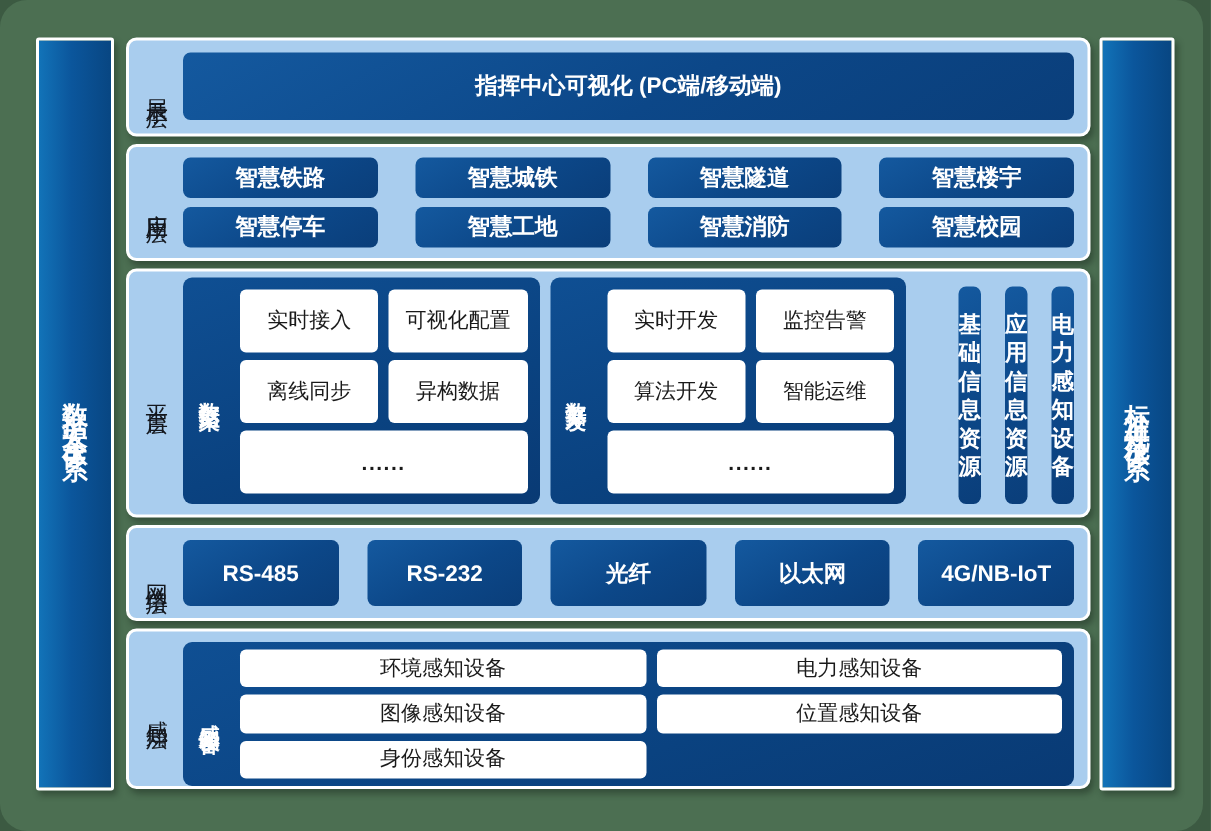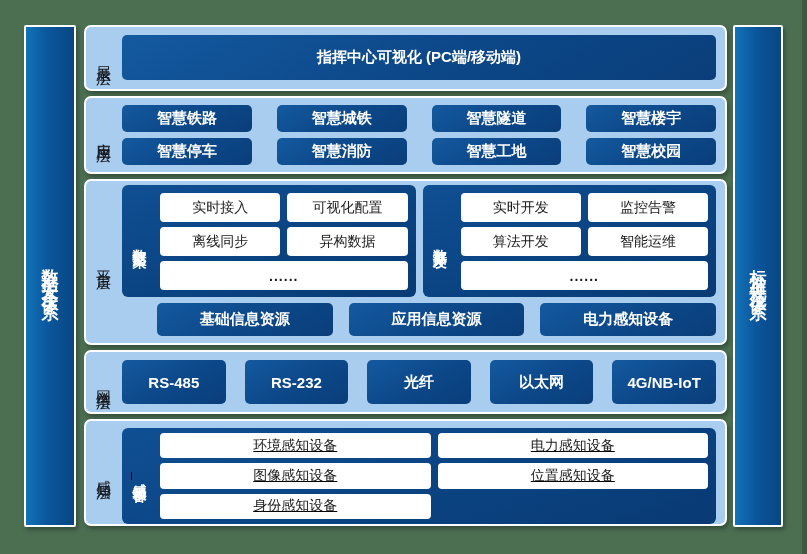--- a/index.html
+++ b/index.html
@@ -5,20 +5,21 @@
   html,body{margin:0;padding:0;}
   body{
     font-family:"Liberation Sans","DejaVu Sans",sans-serif;
     background:#3c5a42;
   }
   .canvas{
     position:relative;
     width:802px;height:554px;
     background:#4c6f52;
     overflow:hidden;
+    border-radius:18px;
   }
   
   .vbar{
     position:absolute;top:25px;height:502px;
     background:linear-gradient(90deg,#1273b8 0%,#0b569c 45%,#084682 100%);
     border:2px solid #ffffff;
     border-radius:2px;
     box-sizing:border-box;
     display:flex;align-items:center;justify-content:center;
     box-shadow:2px 3px 4px rgba(25,40,28,.45);
@@ -71,21 +72,21 @@
   .title-box{flex:1;}
   
   .layer-application{top:96px;height:78px;}
   .app-grid{
     padding:7px 9px 7px 2px;height:100%;box-sizing:border-box;
     display:grid;grid-template-columns:repeat(4,1fr);
     gap:6px 25px;
   }
   
   .layer-platform{top:179px;height:166px;}
-  .platform-content{padding:4px 9px 7px 2px;display:flex;flex-direction:column;height:100%;box-sizing:border-box;}
+  .platform-content{padding:4px 9px 7px 2px;display:flex;flex-direction:row;height:100%;box-sizing:border-box;}
   .panel-row{flex:1;display:flex;gap:7px;}
   .panel{
     flex:1;
     background:linear-gradient(160deg,#0f4f93 0%,#0a4280 60%,#093a74 100%);
     border-radius:6px;
     display:flex;gap:7px;
     padding:8px 8px 7px 5px;box-sizing:border-box;
   }
   .panel-label{
     flex:0 0 26px;display:flex;align-items:center;justify-content:center;
@@ -104,21 +105,21 @@
   }
   .resource-row .dark-box{font-size:15px;}
   
   .layer-network{top:350px;height:64px;}
   .net-grid{
     padding:8px 9px 8px 2px;height:100%;box-sizing:border-box;
     display:grid;grid-template-columns:repeat(5,1fr);gap:19px;
   }
   
   .layer-perception{top:419px;height:107px;}
-  .perception-content{padding:7px 9px 0 2px;display:flex;gap:17px;height:100%;box-sizing:border-box;text-decoration:underline;}
+  .perception-content{padding:7px 9px 0 2px;display:flex;gap:17px;height:100%;box-sizing:border-box;}
   .panel.device-panel{padding:5px 8px 5px 5px;}
 </style>
 </head>
 <body>
 
 <div class="canvas">
 
   <div class="vbar left">
     <span class="vtext">数据安全体系</span>
   </div>
@@ -139,22 +140,22 @@
   <div class="layer layer-application">
     <div class="layer-label">
       <span>应用层</span>
     </div>
     <div class="layer-content app-grid">
       <div class="dark-box">智慧铁路</div>
       <div class="dark-box">智慧城铁</div>
       <div class="dark-box">智慧隧道</div>
       <div class="dark-box">智慧楼宇</div>
       <div class="dark-box">智慧停车</div>
+      <div class="dark-box">智慧工地</div>
       <div class="dark-box">智慧消防</div>
-      <div class="dark-box">智慧工地</div>
       <div class="dark-box">智慧校园</div>
     </div>
   </div>
 
   <div class="layer layer-platform">
     <div class="layer-label">
       <span>平台层</span>
     </div>
     <div class="layer-content platform-content">
       <div class="panel-row">

